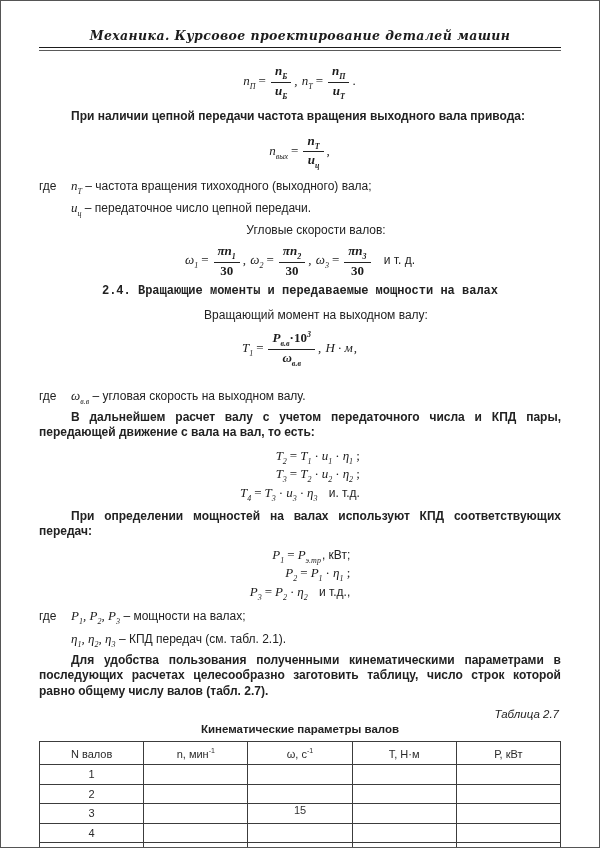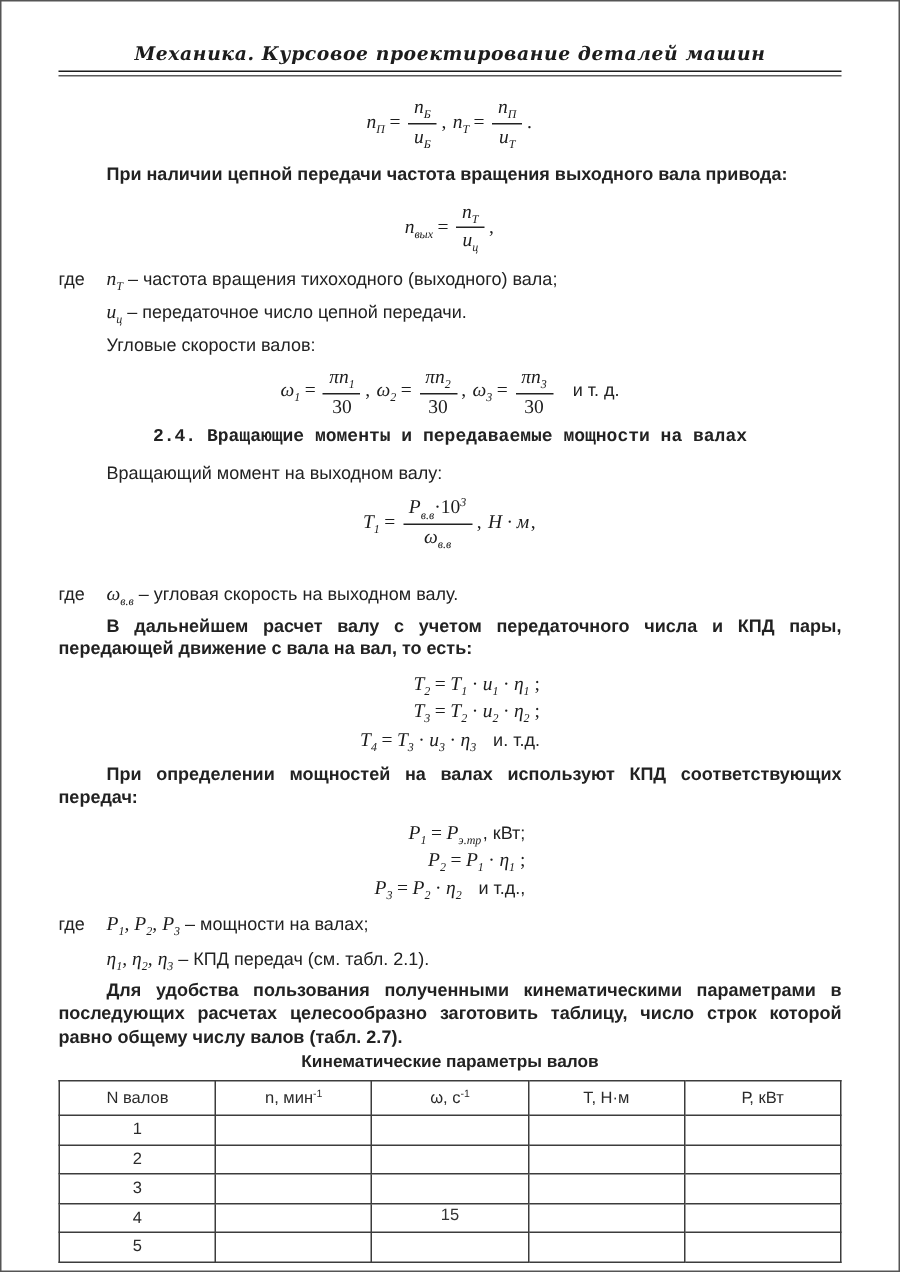--- a/index.html
+++ b/index.html
@@ -21,32 +21,32 @@
     text-align:center;font-family:"Liberation Serif",serif;font-style:italic;
     font-size:13px;color:#1c1c1c;
   }
   .f-speed{margin:13px 0 9px;}
   .f-out{margin:9px 0 7px;}
   .f-omega{margin:6px 0 5px;}
   .f-torque{margin:8px 0 20px;}
   .fblock{text-align:center;margin:6px 0;}
   .fblock .inner{display:inline-block;text-align:right;}
   .fline{line-height:17px;font-family:"Liberation Serif",serif;font-style:italic;font-size:13px;color:#1c1c1c;}
-  .frac{display:inline-block;vertical-align:middle;text-align:center;margin:0 2px;}
+  .frac{display:inline-block;vertical-align:middle;text-align:center;margin:0 2px;font-weight:bold;}
   .frac .num{display:block;border-bottom:1px solid #222;padding:0 4px 1px;line-height:14px;}
   .frac .den{display:block;padding:1px 4px 0;line-height:14px;}
   sub{font-size:8px;line-height:1;font-style:italic;}
   sup{font-size:8px;line-height:1;}
   .eq{font-style:normal;padding:0 3px;}
   .up{font-style:normal;}
   .sep{padding:0 1px;}
   .tail{font-family:"Liberation Sans",sans-serif;font-style:normal;font-size:12px;margin-left:8px;color:#222;}
   
   .para{margin:4px 0 0;text-align:justify;text-indent:32px;line-height:15.5px;font-weight:bold;}
-  .label-line{margin:4px 0 0;padding-left:32px;line-height:16px;}
+  .label-line{margin:4px 0 0;padding-left:32px;line-height:16px;text-align:center;}
   .where-row{position:relative;padding-left:32px;margin-top:4px;line-height:18px;}
   .where-lead{position:absolute;left:0;top:0;}
   .mi{font-family:"Liberation Serif",serif;font-style:italic;font-size:13px;color:#1c1c1c;}
   .section-heading{margin:0 0 8px;text-align:center;font-weight:bold;line-height:16px;font-family:Liberation Mono, monospace;}
   
   .tbl-caption-num{margin-top:9px;text-align:right;font-style:italic;font-size:11.5px;padding-right:2px;}
   .tbl-caption-title{margin-top:3px;text-align:center;font-weight:bold;font-size:11.5px;}
   table.ktable{width:100%;border-collapse:collapse;table-layout:fixed;margin-top:6px;}
   .ktable th,.ktable td{
     border:1px solid #3c3c3c;text-align:center;vertical-align:middle;
@@ -156,20 +156,21 @@
   </div>
   <div class="where-row">
     <span class="mi"><span>η</span><sub>1</sub></span><span class="mi">,</span>
     <span class="mi"><span>η</span><sub>2</sub></span><span class="mi">,</span>
     <span class="mi"><span>η</span><sub>3</sub></span>
     <span>– КПД передач (см. табл. 2.1).</span>
   </div>
 
   <p class="para">Для удобства пользования полученными кинематическими параметрами в последующих расчетах целесообразно заготовить таблицу, число строк которой равно общему числу валов (табл. 2.7).</p>
 
+  <div class="tbl-caption-num">Таблица 2.7</div>
   <div class="tbl-caption-title">Кинематические параметры валов</div>
 
   <table class="ktable">
     <thead>
       <tr>
         <th><span>N валов</span><sup></sup></th>
         <th><span>n, мин</span><sup>-1</sup></th>
         <th><span>ω, с</span><sup>-1</sup></th>
         <th><span>Т, Н·м</span><sup></sup></th>
         <th><span>Р, кВт</span><sup></sup></th>

